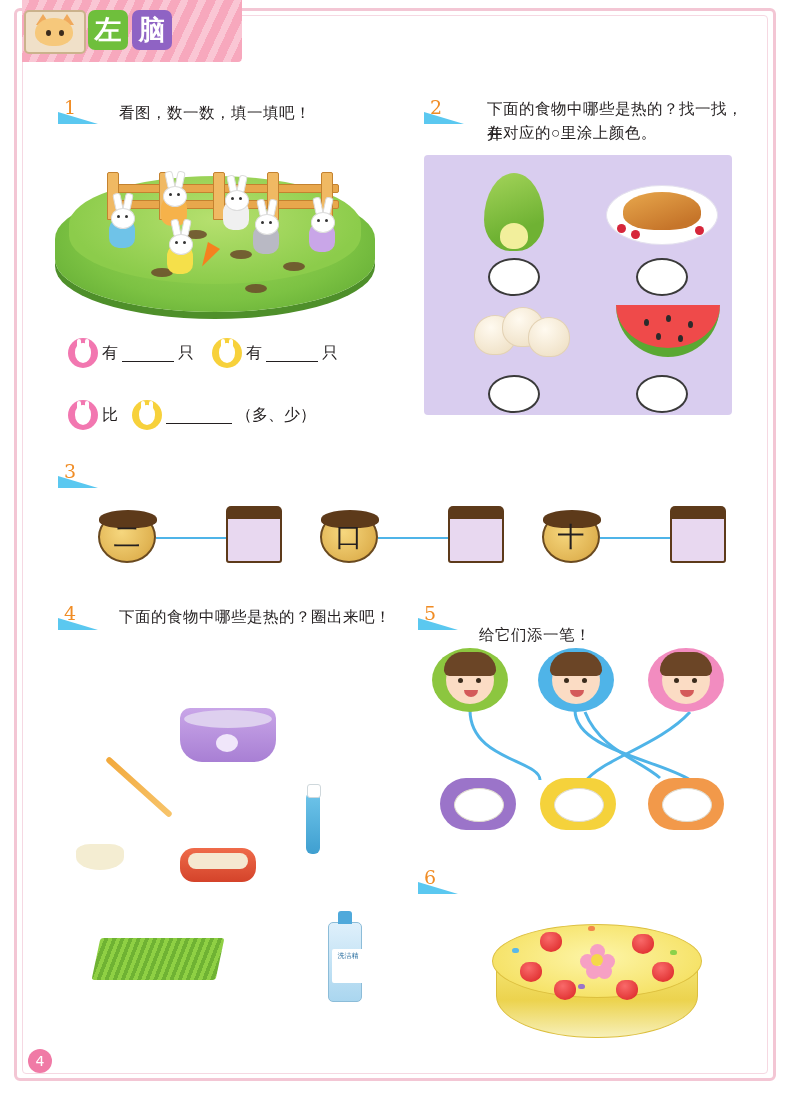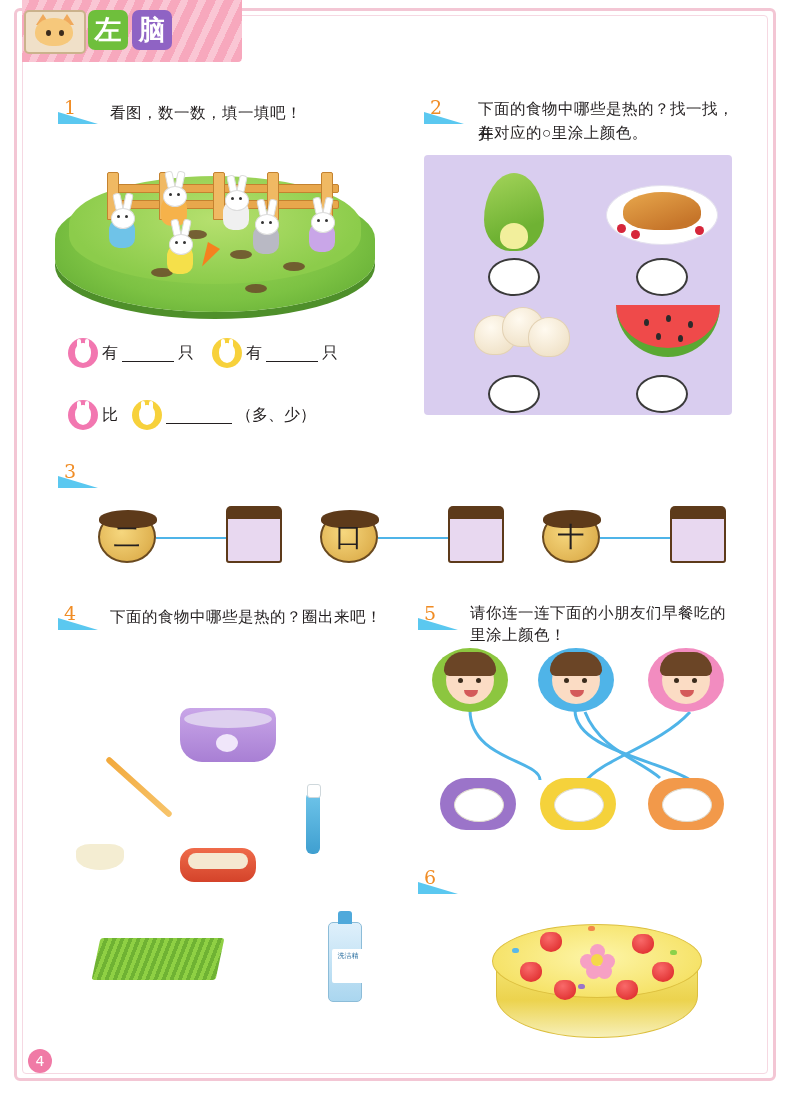--- a/index.html
+++ b/index.html
@@ -128,20 +128,21 @@
     color: #f08c24;
     font-family: "DejaVu Serif", serif;
   }
   .q-text {
     position: absolute;
     font-size: 15.5px;
     color: #231f20;
     font-family: Liberation Sans, sans-serif;
     line-height: 25px;
     letter-spacing: 0.5px;
+    margin-left: 9px;
   }
 
   
   .meadow {
     position: absolute;
     left: 55px; top: 158px;
     width: 320px; height: 160px;
   }
   .meadow-base {
     position: absolute;
@@ -841,22 +842,21 @@
   <div class="mat"></div>
   <div class="bottle">
     <div class="cap"></div>
     <div class="label">洗洁精</div>
   </div>
 
   <div class="q-marker" style="left:418px; top:602px;">
     <div class="tri"></div>
     <div class="num">5</div>
   </div>
-  <div class="q-text" style="left:470px; top:600px; width:300px;">请你连一连下面的小朋友们早餐吃的</div>
-  <div class="q-text" style="left:470px; top:622px; width:300px;">里涂上颜色！</div>
+  <div class="q-text" style="left:470px; top:622px; width:300px;">给它们添一笔！</div>
 
   <svg class="link-layer" width="790" height="1093">
     <path d="M470,710 C470,760 540,760 540,780" stroke="#4fb4e8" stroke-width="3" fill="none"></path>
     <path d="M575,710 C575,750 660,760 690,780" stroke="#4fb4e8" stroke-width="3" fill="none"></path>
     <path d="M585,712 C600,750 640,760 660,778" stroke="#4fb4e8" stroke-width="3" fill="none"></path>
     <path d="M690,712 C660,745 600,760 585,782" stroke="#4fb4e8" stroke-width="3" fill="none"></path>
   </svg>
 
   <div class="kid" style="left:432px; top:648px; background:#8cc63f;">
     <div class="face"></div>

